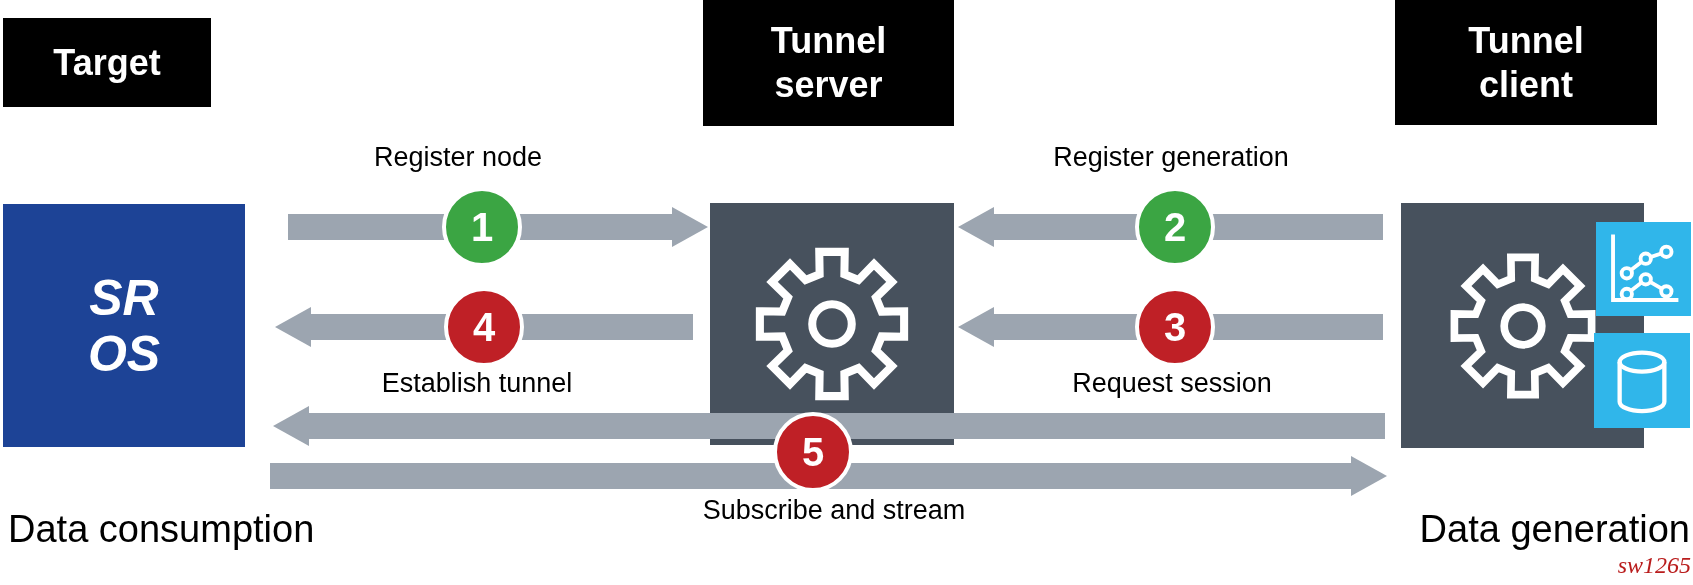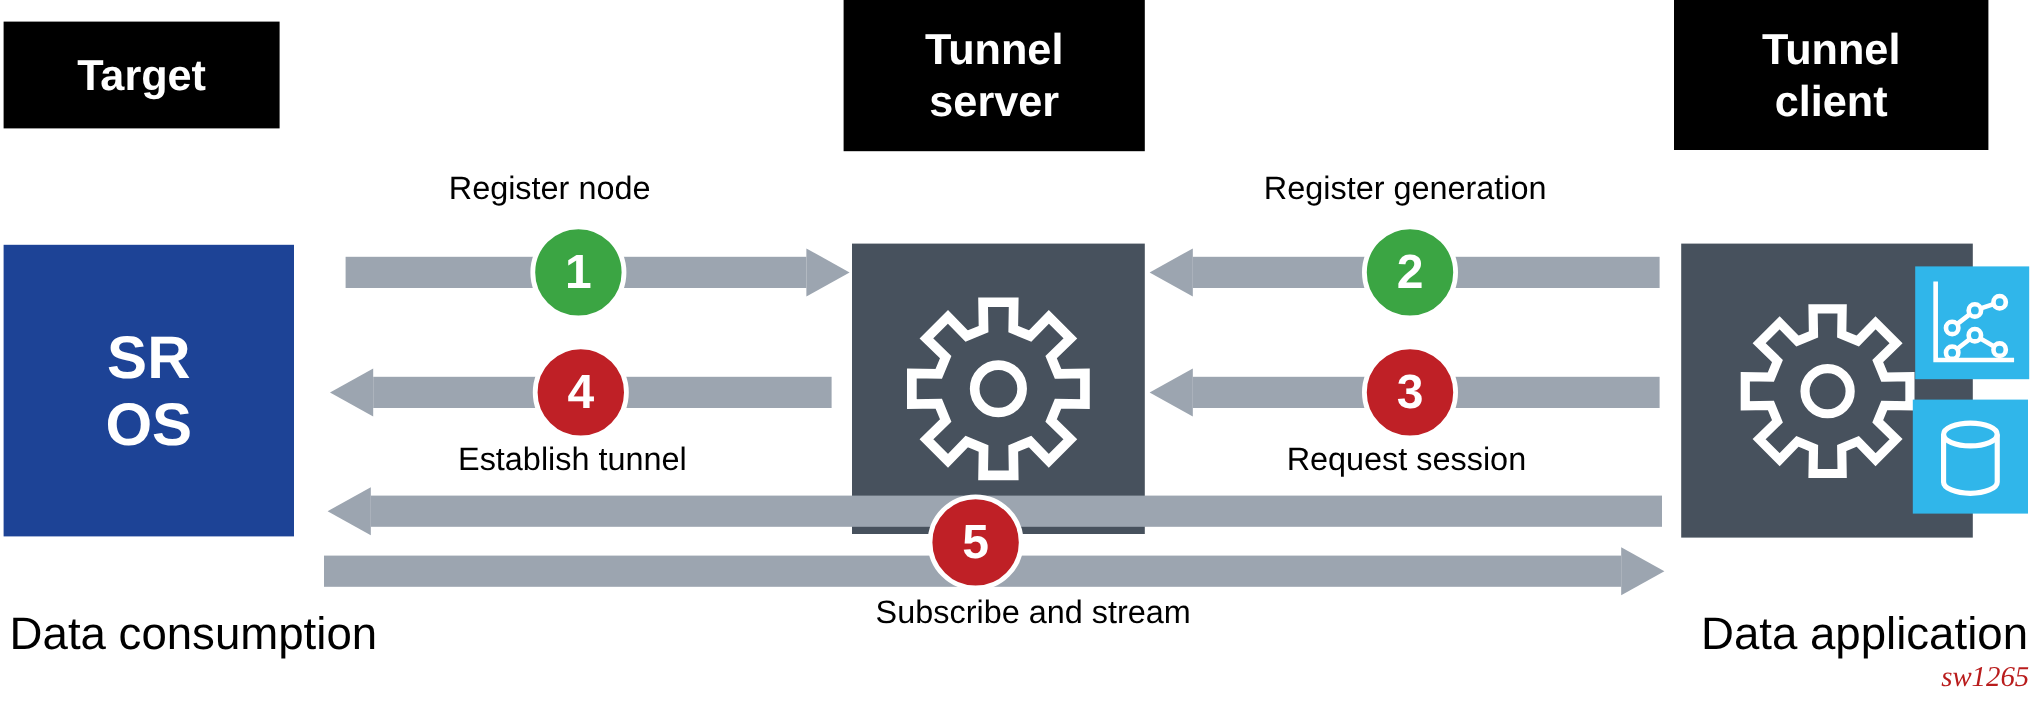--- a/index.html
+++ b/index.html
@@ -14,30 +14,30 @@
   .hdr{
     position:absolute;
     background:#000;
     color:#fff;
     display:flex;align-items:center;justify-content:center;
     text-align:center;
     font-weight:bold;font-size:36px;line-height:44px;
     white-space:pre-line;
     z-index:1;
   }
-  #hdr-target{left:3px;top:18px;width:230px;height:89px;}
+  #hdr-target{left:3px;top:18px;width:208px;height:89px;}
   #hdr-server{left:703px;top:0;width:251px;height:126px;}
   #hdr-client{left:1395px;top:0;width:262px;height:125px;}
   
   .node-box{position:absolute;z-index:1;display:flex;align-items:center;justify-content:center;}
   #sros-box{
     left:3px;top:204px;width:242px;height:243px;
     background:#1D4396;color:#fff;
     font-weight:bold;font-size:50px;line-height:56px;
-    text-align:center;white-space:pre-line;
+    text-align:center;white-space:pre-line;font-style:italic;
   }
   #server-box{left:710px;top:203px;width:244px;height:242px;background:#47515D;}
   #client-box{left:1401px;top:203px;width:243px;height:245px;background:#47515D;}
   .gear-svg{display:block;}
   
   .cyan-sq{
     position:absolute;background:#30B6EA;z-index:3;
     display:flex;align-items:center;justify-content:center;
   }
   #sq-chart{left:1596px;top:222px;width:95px;height:94px;}
@@ -73,21 +73,21 @@
   .step-label{
     position:absolute;z-index:2;
     color:#000000;font-size:27px;line-height:34px;
     transform:translateX(-50%);
     white-space:nowrap;
   }
   #lbl-1{left:458px;top:140px;}
   #lbl-2{left:1171px;top:140px;}
   #lbl-4{left:477px;top:366px;}
   #lbl-3{left:1172px;top:366px;}
-  #lbl-5{left:861px;top:493px;}
+  #lbl-5{left:834px;top:493px;}
   
   .footer-label{
     position:absolute;z-index:2;
     color:#000;font-size:38px;line-height:46px;white-space:nowrap;
   }
   #footer-left{left:8px;top:506px;}
   #footer-right{right:3px;top:506px;text-align:right;}
   
   .fig-id{
     position:absolute;right:2px;top:552px;z-index:2;
@@ -202,17 +202,17 @@
       <span>5</span>
     </div>
 
   <div class="step-label" id="lbl-1">Register node</div>
   <div class="step-label" id="lbl-2">Register generation</div>
   <div class="step-label" id="lbl-4">Establish tunnel</div>
   <div class="step-label" id="lbl-3">Request session</div>
   <div class="step-label" id="lbl-5">Subscribe and stream</div>
 
   <div class="footer-label" id="footer-left">Data consumption</div>
-  <div class="footer-label" id="footer-right">Data application</div>
+  <div class="footer-label" id="footer-right">Data generation</div>
 
   <div class="fig-id">sw1265</div>
 
 </div>
 
 </body></html>

